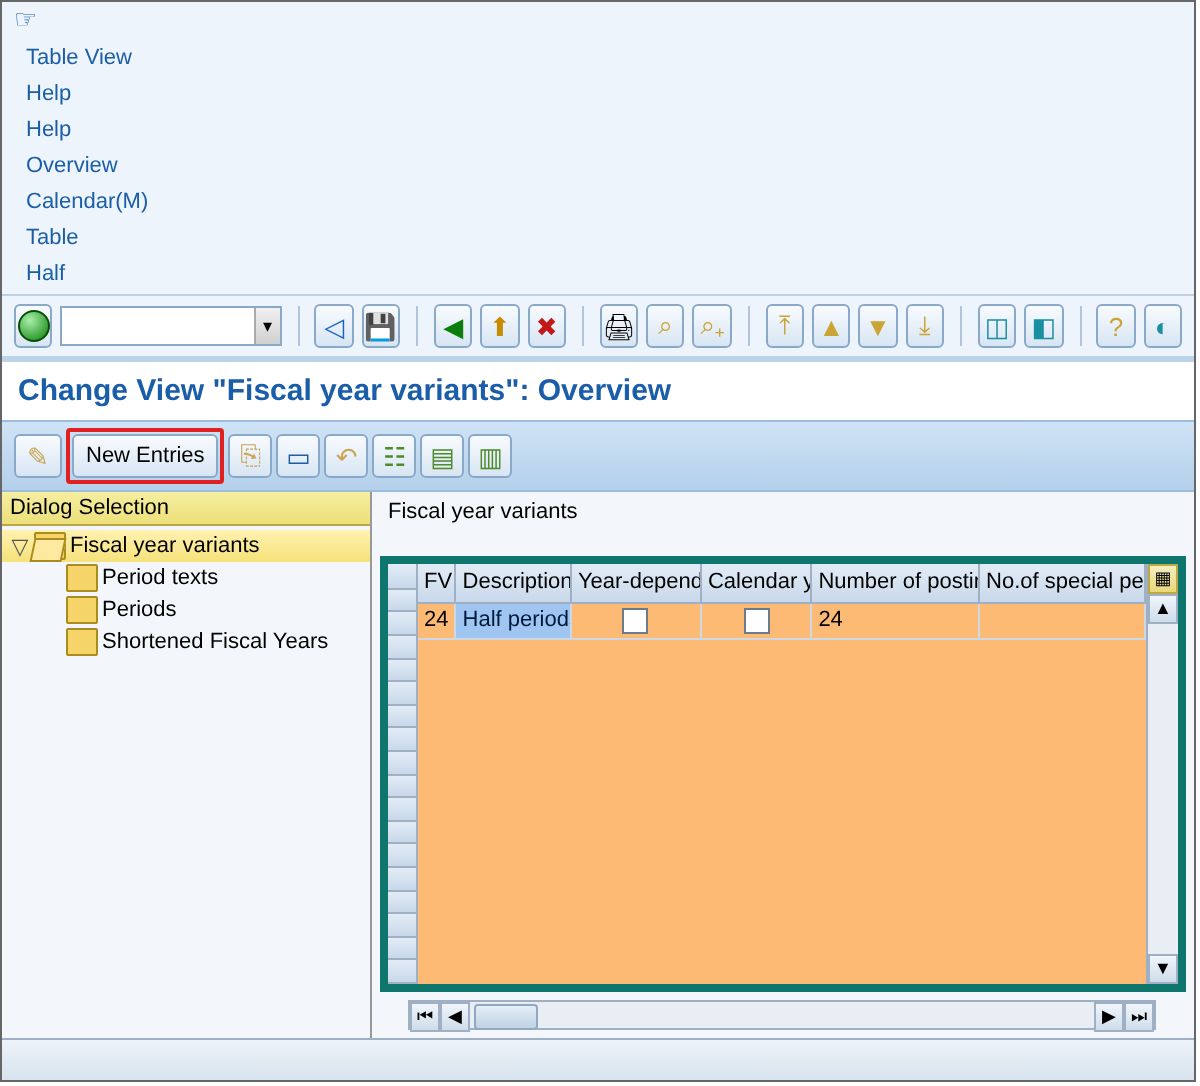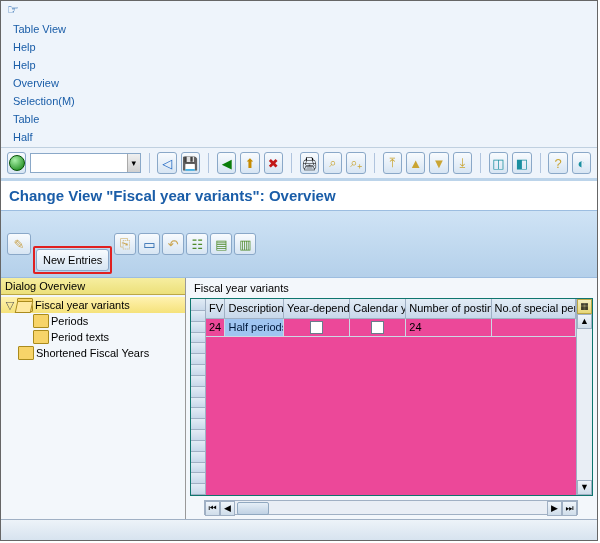--- a/index.html
+++ b/index.html
@@ -113,21 +113,20 @@
     border: 1px solid #8aa8c8;
     background: linear-gradient(#f8fbfe, #d7e5f3);
     border-radius: 3px;
   }
   .highlight-rect {
     border: 2px solid #e02020;
     padding: 1px;
     border-radius: 2px;
     display: inline-flex;
     align-items: center;
-    margin-top: 32px;
   }
   .main {
     flex: 1;
     display: flex;
     min-height: 0;
     background: #f3f7fb;
   }
   .sidebar {
     width: 184px;
     border-right: 1px solid #999;
@@ -182,23 +181,23 @@
     flex-direction: column;
     min-width: 0;
   }
   .content-title {
     padding: 4px 8px;
     background: #f3f7fb;
   }
   .grid-wrap {
     flex: 1;
     position: relative;
-    margin: 0 4px 4px 4px;
-    border: 1px solid #0f766e;
-    background: #ec4899;
+    margin: 12px 4px 4px 4px;
+    border: 4px solid #0f766e;
+    background: #fdba74;
     display: flex;
     min-height: 0;
   }
   .row-headers {
     width: 14px;
     border-right: 1px solid #a0b0c4;
     display: flex;
     flex-direction: column;
     background: #e6eef7;
   }
@@ -319,21 +318,21 @@
 
 <div class="window">
 
   <div class="titlebar-icon">☞</div>
 
   <div class="menubar">
     <span class="menu-item"><span>Table View</span></span>
     <span class="menu-item"><span>Help</span></span>
     <span class="menu-item"><span>Help</span></span>
     <span class="menu-item"><span>Overview</span></span>
-    <span class="menu-item"><span>Selection(M)</span></span>
+    <span class="menu-item"><span>Calendar(M)</span></span>
     <span class="menu-item"><span>Table</span></span>
     <span class="menu-item"><span>Half</span></span>
   </div>
 
   <div class="toolbar1">
     <span class="btn">
         <span class="green-ball"></span>
       </span>
     <span class="combo">
       <input style="">
@@ -375,36 +374,36 @@
     <span class="btn" style="color:#caa552">⎘</span>
     <span class="btn" style="color:#1a5da8">▭</span>
     <span class="btn" style="color:#caa552">↶</span>
     <span class="btn" style="color:#4f8b2a">☷</span>
     <span class="btn" style="color:#4f8b2a">▤</span>
     <span class="btn" style="color:#4f8b2a">▥</span>
   </div>
 
   <div class="main">
     <div class="sidebar">
-      <div class="sidebar-header">Dialog Overview</div>
+      <div class="sidebar-header">Dialog Selection</div>
       <div class="tree">
         <div class="tree-row selected">
           <span class="expander">▽</span>
           <span class="folder-open"></span>
           <span>Fiscal year variants</span>
         </div>
         <div class="tree-row" style="padding-left:32px">
           <span class="folder-closed"></span>
-          <span>Periods</span>
+          <span>Period texts</span>
         </div>
         <div class="tree-row" style="padding-left:32px">
           <span class="folder-closed"></span>
-          <span>Period texts</span>
-        </div>
-        <div class="tree-row" style="padding-left:17px">
+          <span>Periods</span>
+        </div>
+        <div class="tree-row" style="padding-left:32px">
           <span class="folder-closed"></span>
           <span>Shortened Fiscal Years</span>
         </div>
       </div>
     </div>
 
     <div class="content">
       <div class="content-title">Fiscal year variants</div>
 
       <div class="grid-wrap">

